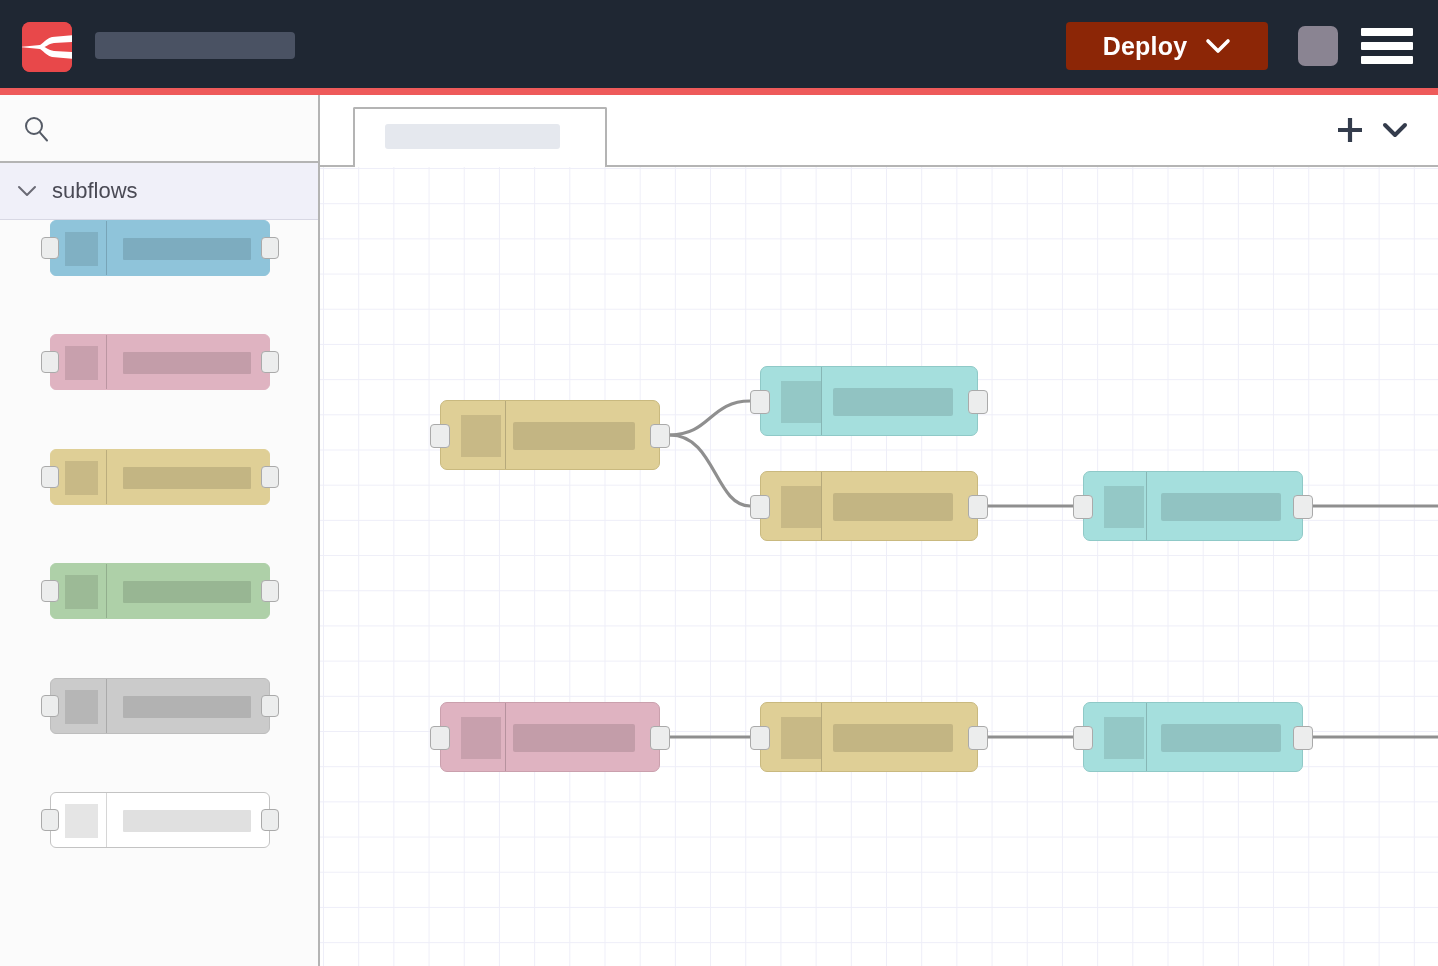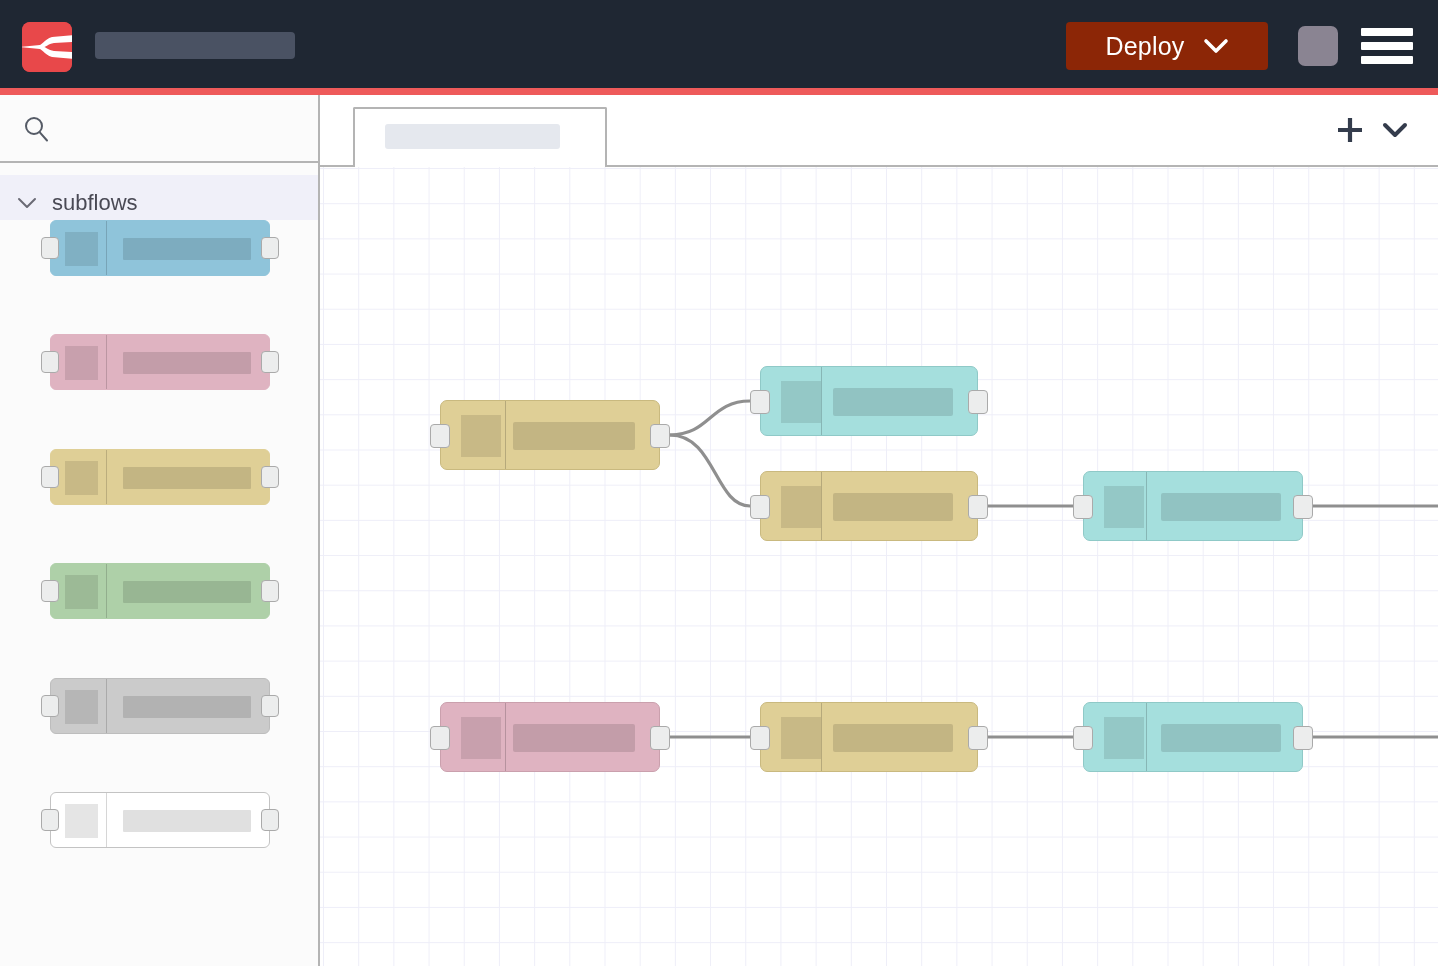--- a/index.html
+++ b/index.html
@@ -65,21 +65,21 @@
     border-radius: 4px;
     color: #ffffff;
     display: flex;
     align-items: center;
     justify-content: center;
     gap: 18px;
     cursor: pointer;
   }
   .deploy-label {
     font-size: 25px;
-    font-weight: 400;
+    font-weight: 700;
     letter-spacing: 0.2px;
     color: #ffffff;
   }
   .deploy-chevron { display: block; }
 
   .user-avatar {
     position: absolute;
     right: 100px; top: 26px;
     width: 40px; height: 40px;
     background: #8a8492;
@@ -138,21 +138,20 @@
 
   .palette-category {
     position: absolute;
     left: 0; top: 68px;
     width: 318px; height: 57px;
     background: #f0f0f9;
     border-bottom: 1px solid #d8d8e4;
     display: flex;
     align-items: center;
     cursor: pointer;
-    margin-top: 12px;
   }
   .cat-chevron { margin-left: 16px; margin-right: 14px; display: block; }
   .cat-label {
     font-size: 22px;
     color: #4a4a55;
     font-weight: 400;
   }
 
   .palette-list {
     position: absolute;

